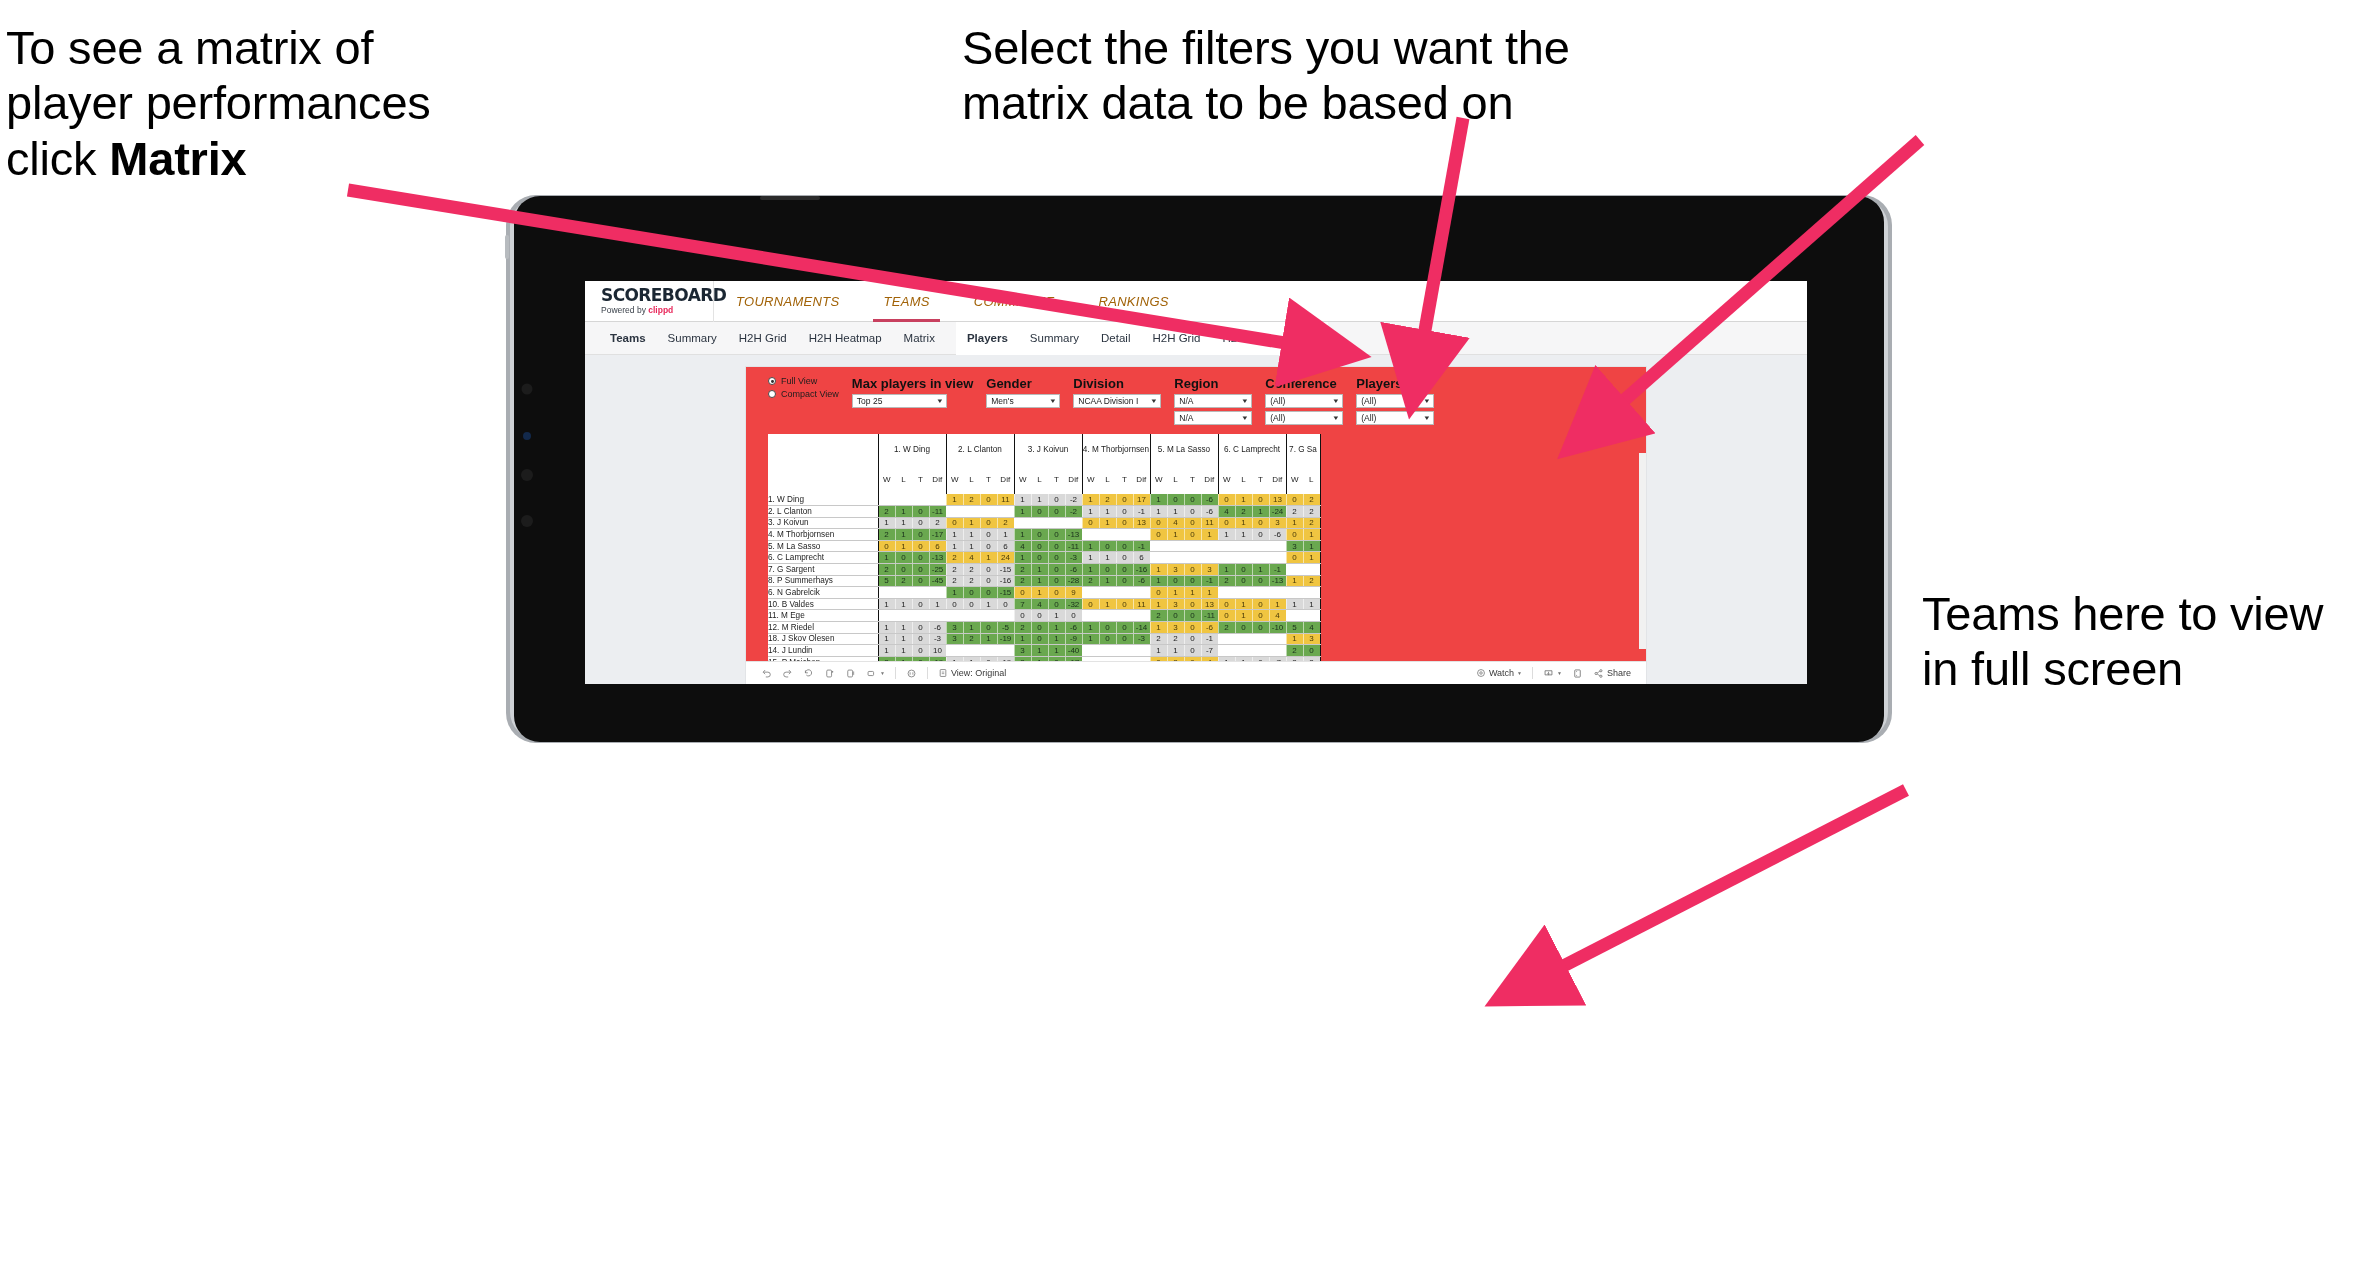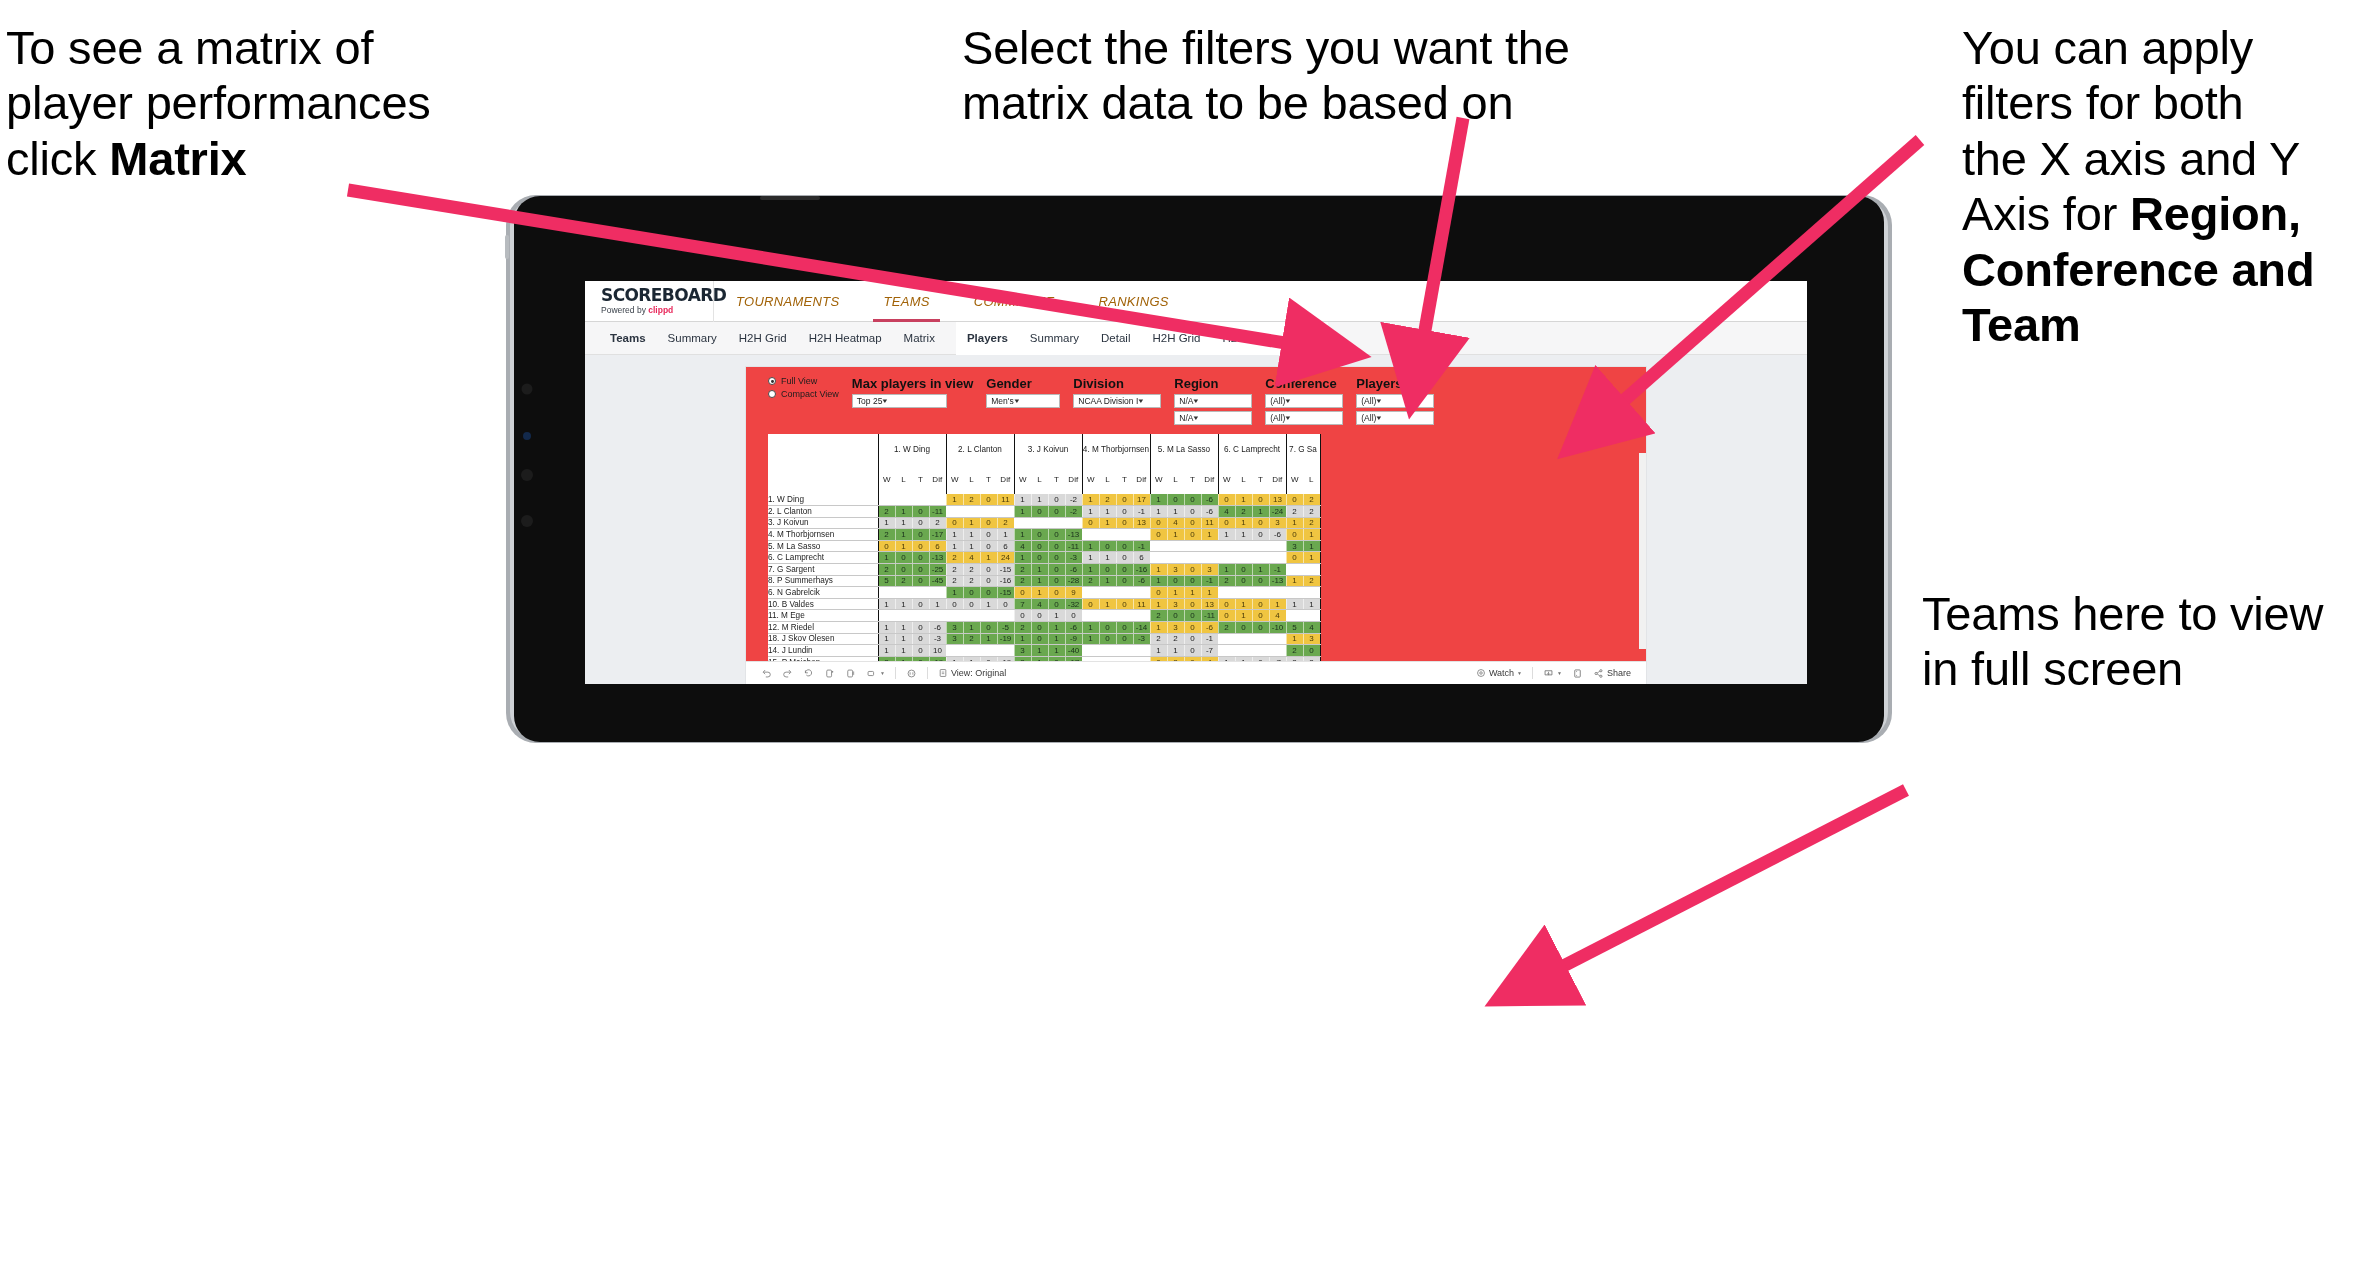--- a/index.html
+++ b/index.html
@@ -99,21 +99,21 @@
 
   
   #filters {
     display: flex; padding: 9px 0 6px 22px; gap: 0;
     font-size: 9px; color: #1d1d1d;
   }
   .fcol { margin-right: 13px; }
   .fcol .flabel { font-size: 13px; color: #111; margin-bottom: 3px; white-space: nowrap; font-weight: bold; }
   .fsel {
     border: 1px solid #b9b9b9; background: #fff; height: 14px;
-    display: flex; align-items: center; 
+    display: flex; align-items: center; justify-content: space-between;
     padding: 0 3px 0 4px; font-size: 8.5px; color: #1a1a1a;
     margin-bottom: 3px; cursor: pointer;
   }
   .fsel .car { font-size: 6px; color: #333; transform: scaleX(1.3); }
   .w-max   { width: 95px; }
   .w-gen   { width: 74px; }
   .w-div   { width: 88px; }
   .w-reg   { width: 78px; }
   .w-conf  { width: 78px; }
   .w-play  { width: 78px; }
@@ -191,26 +191,20 @@
 
 <div id="stage">
 
   <div class="anno" id="anno-matrix"><span>To see a matrix of
 player performances
 click </span><b>Matrix</b></div>
 
   <div class="anno" id="anno-filters">Select the filters you want the
 matrix data to be based on</div>
 
-  <div class="anno" id="anno-axis"><span>You  can apply
-filters for both
-the X axis and Y
-Axis for </span><b>Region,
-Conference and
-Team</b></div>
 
   <div class="anno" id="anno-full">Teams here to view
 in full screen</div>
 
   <svg class="arrow" style="left:0;top:0" width="2378" height="1280">
 
     <rect x="506" y="195" width="1386" height="548" rx="30" ry="30" fill="#a9adb2"></rect>
     <rect x="510" y="199" width="1378" height="540" rx="27" ry="27" fill="#cfd2d6"></rect>
 
     <rect x="514" y="196" width="1370" height="546" rx="26" ry="26" fill="#0d0d0d"></rect>

